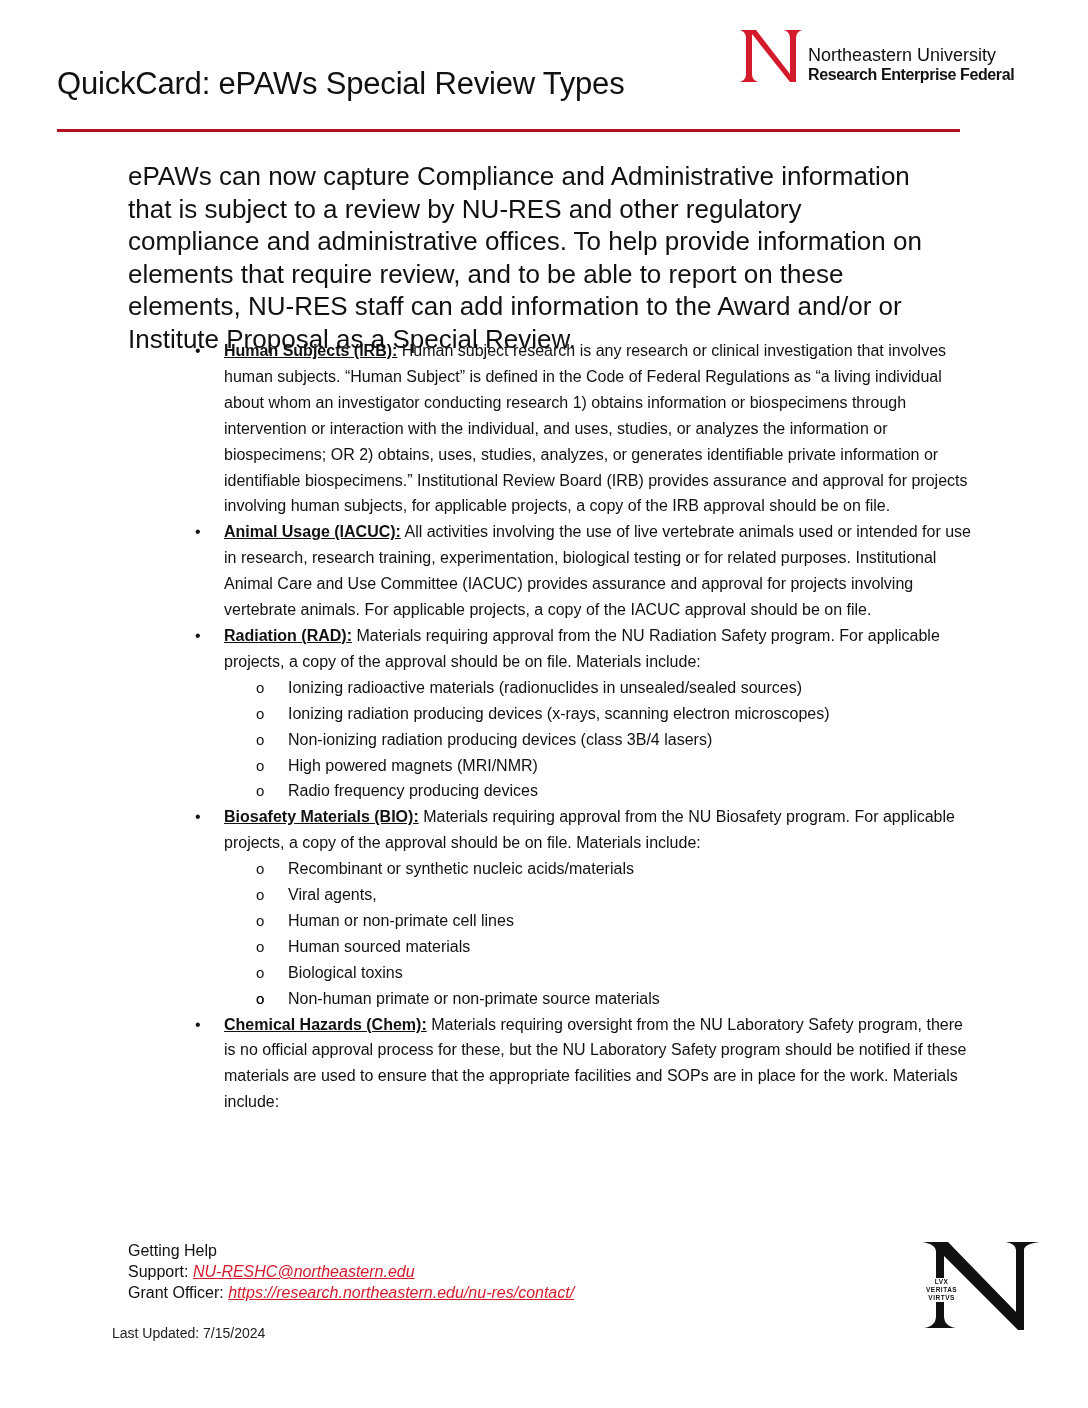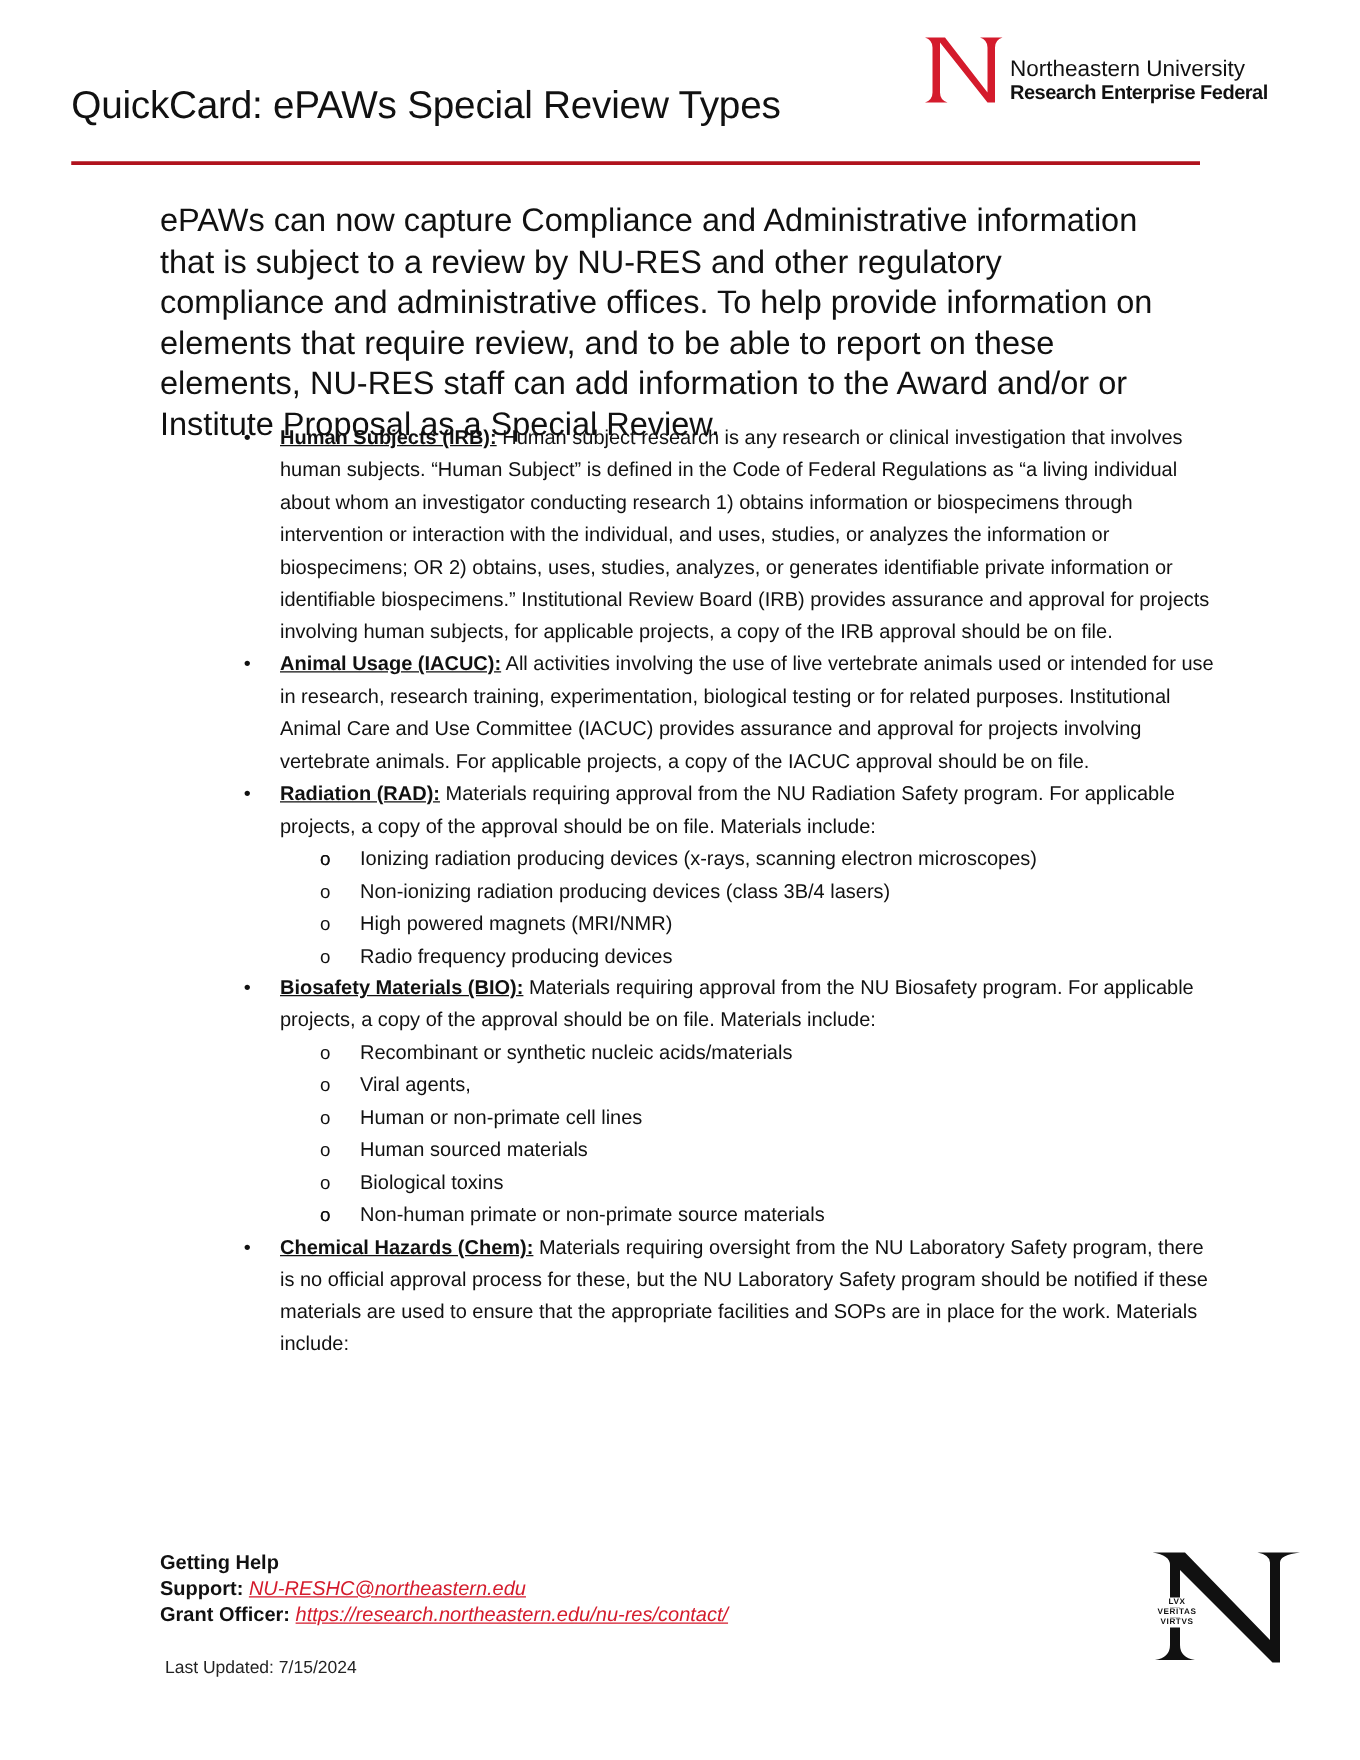--- a/index.html
+++ b/index.html
@@ -19,23 +19,23 @@
     .intro p { margin: 0; }
     .list { position: absolute; left: 192px; top: 338px; width: 780px; margin: 0; padding: 0;
             list-style: none; font-size: 16px; line-height: 25.9px; }
     .list > li { position: relative; padding-left: 32px; }
     .bullet { position: absolute; left: 3px; top: 0; font-size: 16px; }
     .term { font-weight: bold; text-decoration: underline; }
     .sub { list-style: none; margin: 0; padding: 0; }
     .sub li { position: relative; padding-left: 64px; }
     .sub .circ { position: absolute; left: 32px; top: 0; font-size: 15px; }
     .help { position: absolute; left: 128px; top: 1240px; font-size: 16px; line-height: 21px; }
-    .help .lbl { font-weight: bold; }
+    .help .lbl { font-weight: normal; }
     .help a { color: #d41b2c; text-decoration: underline; font-style: italic; }
-    .updated { position: absolute; left: 132px; top: 1325px; font-size: 14px; color: #222; }
+    .updated { position: absolute; left: 112px; top: 1325px; font-size: 14px; color: #222; }
     .seal { position: absolute; left: 920px; top: 1238px; width: 122px; height: 95px; }
     .seal .motto { position: absolute; left: 6px; top: 40px; font-size: 6.5px; font-weight: bold;
                    line-height: 8px; text-align: center; letter-spacing: 0.5px; }
   </style>
 </head>
 <body>
 
 <div class="title">QuickCard: ePAWs Special Review Types</div>
 
 <div class="logo">
@@ -58,21 +58,21 @@
     <span class="term">Human Subjects (IRB):</span><span> Human subject research is any research or clinical investigation that involves human subjects. “Human Subject” is defined in the Code of Federal Regulations as “a living individual about whom an investigator conducting research 1) obtains information or biospecimens through intervention or interaction with the individual, and uses, studies, or analyzes the information or biospecimens; OR 2) obtains, uses, studies, analyzes, or generates identifiable private information or identifiable biospecimens.” Institutional Review Board (IRB) provides assurance and approval for projects involving human subjects, for applicable projects, a copy of the IRB approval should be on file.</span>
   </li>
   <li>
     <span class="bullet">•</span>
     <span class="term">Animal Usage (IACUC):</span><span> All activities involving the use of live vertebrate animals used or intended for use in research, research training, experimentation, biological testing or for related purposes. Institutional Animal Care and Use Committee (IACUC) provides assurance and approval for projects involving vertebrate animals. For applicable projects, a copy of the IACUC approval should be on file.</span>
   </li>
   <li>
     <span class="bullet">•</span>
     <span class="term">Radiation (RAD):</span><span> Materials requiring approval from the NU Radiation Safety program. For applicable projects, a copy of the approval should be on file. Materials include:</span>
     <ul class="sub">
-      <li><span class="circ">o</span></li>
+      <li><span class="circ">o</span><span>Ionizing radioactive materials (radionuclides in unsealed/sealed sources)</span></li>
       <li><span class="circ">o</span><span>Ionizing radiation producing devices (x-rays, scanning electron microscopes)</span></li>
       <li><span class="circ">o</span><span>Non-ionizing radiation producing devices (class 3B/4 lasers)</span></li>
       <li><span class="circ">o</span><span>High powered magnets (MRI/NMR)</span></li>
       <li><span class="circ">o</span><span>Radio frequency producing devices</span></li>
     </ul>
   </li>
   <li>
     <span class="bullet">•</span>
     <span class="term">Biosafety Materials (BIO):</span><span> Materials requiring approval from the NU Biosafety program. For applicable projects, a copy of the approval should be on file. Materials include:</span>
     <ul class="sub">

